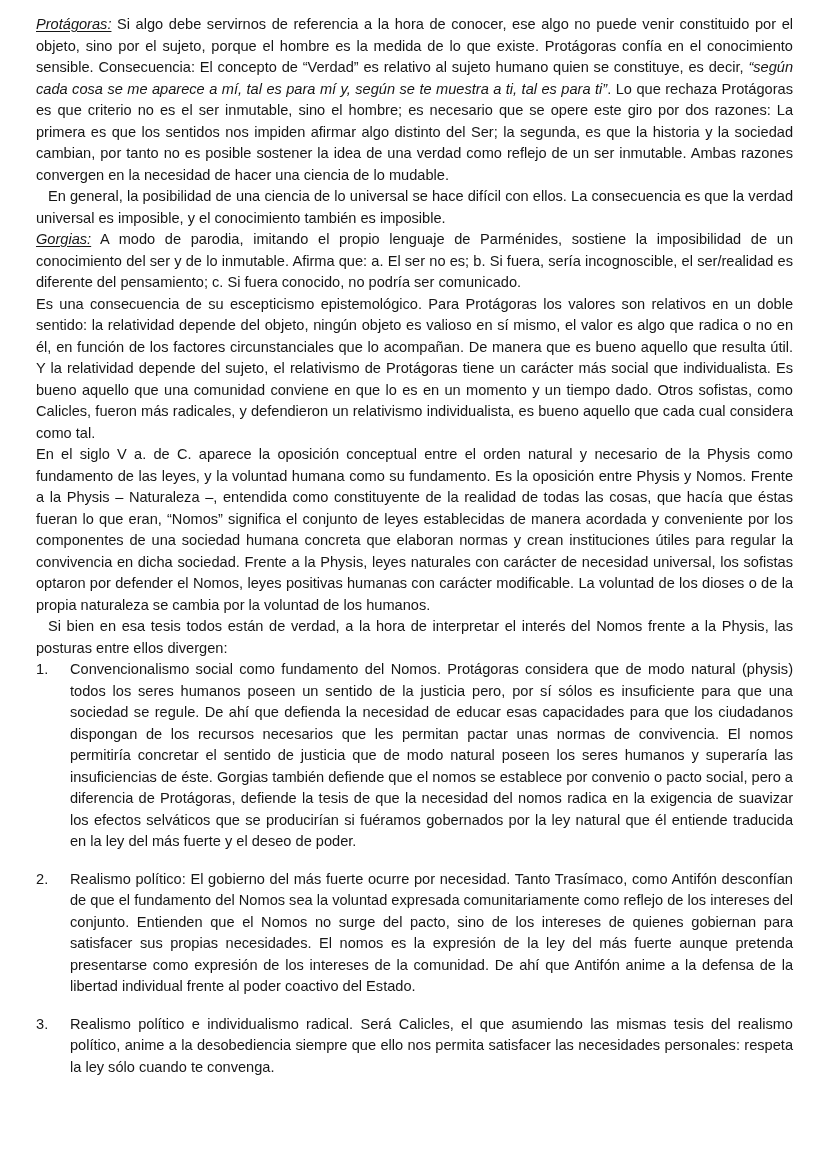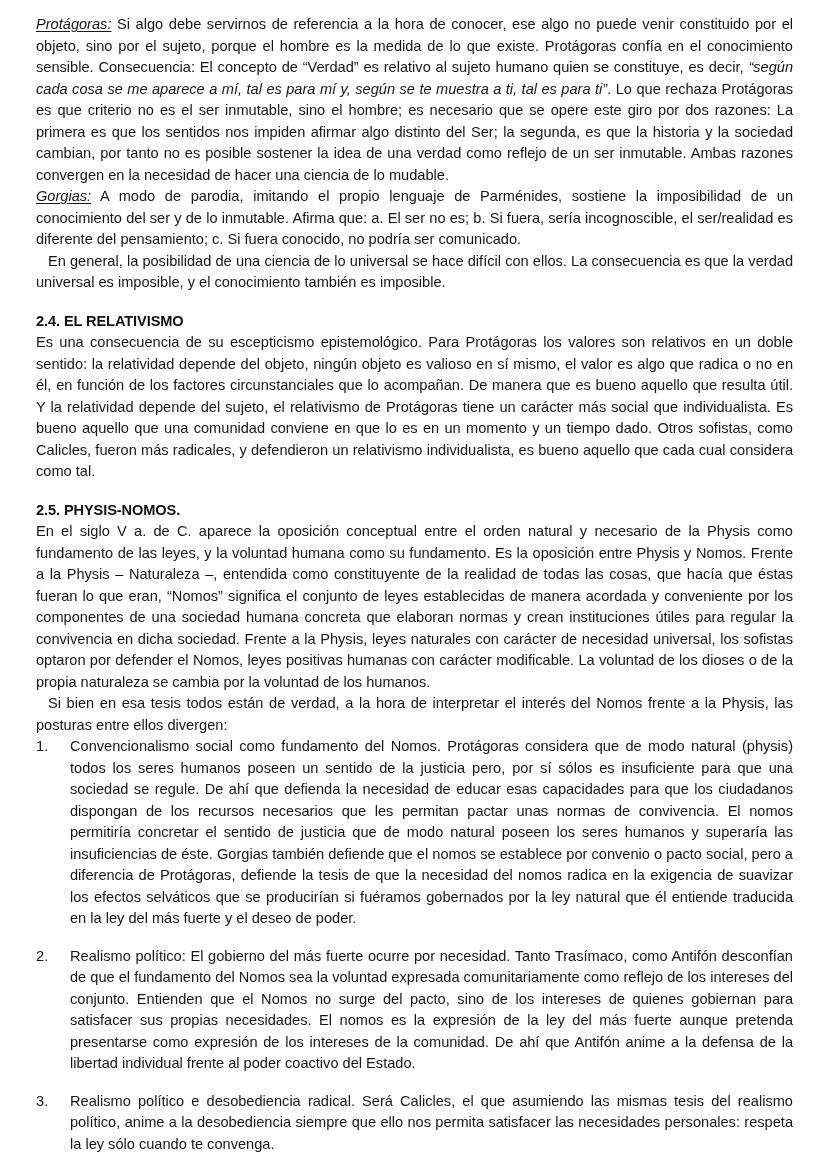--- a/index.html
+++ b/index.html
@@ -98,50 +98,48 @@
 </head>
 <body>
 
 <div class="page">
   <div class="doc-body">
 
     <p class="para">
       <span class="ui">Protágoras:</span><span> Si algo debe servirnos de referencia a la hora de conocer, ese algo no puede venir constituido por el objeto, sino por el sujeto, porque el hombre es la medida de lo que existe. Protágoras confía en el conocimiento sensible. Consecuencia: El concepto de “Verdad” es relativo al sujeto humano quien se constituye, es decir, </span><span class="bi">“según cada cosa se me aparece a mí, tal es para mí y, según se te muestra a ti, tal es para ti”</span><span>. Lo que rechaza Protágoras es que criterio no es el ser inmutable, sino el hombre; es necesario que se opere este giro por dos razones: La primera es que los sentidos nos impiden afirmar algo distinto del Ser; la segunda, es que la historia y la sociedad cambian, por tanto no es posible sostener la idea de una verdad como reflejo de un ser inmutable. Ambas razones convergen en la necesidad de hacer una ciencia de lo mudable.</span>
     </p>
 
+    <p class="para spaced indent1">
+      <span>En general, la posibilidad de una ciencia de lo universal se hace difícil con ellos. La consecuencia es que la verdad universal es imposible, y el conocimiento también es imposible.</span>
+    </p>
+
     <p class="para spaced">
       <span class="ui">Gorgias:</span><span> A modo de parodia, imitando el propio lenguaje de Parménides, sostiene la imposibilidad de un conocimiento del ser y de lo inmutable. Afirma que: a. El ser no es; b. Si fuera, sería incognoscible, el ser/realidad es diferente del pensamiento; c. Si fuera conocido, no podría ser comunicado.</span>
     </p>
 
-    <p class="para spaced indent1">
-      <span>En general, la posibilidad de una ciencia de lo universal se hace difícil con ellos. La consecuencia es que la verdad universal es imposible, y el conocimiento también es imposible.</span>
-    </p>
-
-    <h3 class="heading">2.4. EL RELATIVISMO</h3>
 
     <p class="para">
       <span>Es una consecuencia de su escepticismo epistemológico. Para Protágoras los valores son relativos en un doble sentido: </span><span class="u">la relatividad depende del objeto</span><span>, ningún objeto es valioso en sí mismo, el valor es algo que radica o no en él, en función de los factores circunstanciales que lo acompañan. De manera que es bueno aquello que resulta útil. </span><span class="u">Y la relatividad depende del sujeto</span><span>, el relativismo de Protágoras tiene un carácter más social que individualista. Es bueno aquello que una comunidad conviene en que lo es en un momento y un tiempo dado. Otros sofistas, como Calicles, fueron más radicales, y defendieron un relativismo individualista, es bueno aquello que cada cual considera como tal.</span>
     </p>
 
-    <h3 class="heading">2.5. PHYSIS-NOMOS.</h3>
 
     <p class="para">
       <span>En el siglo V a. de C. aparece la oposición conceptual entre el orden natural y necesario de la Physis como fundamento de las leyes, y la voluntad humana como su fundamento. Es la oposición entre Physis y Nomos. Frente a la Physis – Naturaleza –, entendida como constituyente de la realidad de todas las cosas, que hacía que éstas fueran lo que eran, “Nomos” significa el conjunto de leyes establecidas de manera acordada y conveniente por los componentes de una sociedad humana concreta que elaboran normas y crean instituciones útiles para regular la convivencia en dicha sociedad. Frente a la Physis, leyes naturales con carácter de necesidad universal, los sofistas optaron por defender el Nomos, leyes positivas humanas con carácter modificable. La voluntad de los dioses o de la propia naturaleza se cambia por la voluntad de los humanos.</span>
     </p>
 
     <p class="para spaced indent1">
       <span>Si bien en esa tesis todos están de verdad, a la hora de interpretar el interés del Nomos frente a la Physis, las posturas entre ellos divergen:</span>
     </p>
 
     <ol class="numlist">
       <li>
         <span class="u">Convencionalismo social como fundamento del Nomos</span><span>. </span><span class="u">Protágoras</span><span> considera que de modo natural (physis) todos los seres humanos poseen un sentido de la justicia pero, por sí sólos es insuficiente para que una sociedad se regule. De ahí que defienda la necesidad de educar esas capacidades para que los ciudadanos dispongan de los recursos necesarios que les permitan pactar unas normas de convivencia. El nomos permitiría concretar el sentido de justicia que de modo natural poseen los seres humanos y superaría las insuficiencias de éste. </span><span class="u">Gorgias</span><span> también defiende que el nomos se establece por convenio o pacto social, pero a diferencia de Protágoras, defiende la tesis de que la necesidad del nomos radica en la exigencia de suavizar los efectos selváticos que se producirían si fuéramos gobernados por la ley natural que él entiende traducida en la ley del más fuerte y el deseo de poder.</span>
       </li>
       <li>
         <span class="u">Realismo político:</span><span> El gobierno del más fuerte ocurre por necesidad. Tanto Trasímaco, como Antifón desconfían de que el fundamento del Nomos sea la voluntad expresada comunitariamente como reflejo de los intereses del conjunto. Entienden que el Nomos no surge del pacto, sino de los intereses de quienes gobiernan para satisfacer sus propias necesidades. El nomos es la expresión de la ley del más fuerte aunque pretenda presentarse como expresión de los intereses de la comunidad. De ahí que Antifón anime a la defensa de la libertad individual frente al poder coactivo del Estado.</span>
       </li>
       <li>
-        <span class="u">Realismo político e desobediencia radical</span><span>. Será Calicles, el que asumiendo las mismas tesis del realismo político, anime a la desobediencia siempre que ello nos permita satisfacer las necesidades personales: respeta la ley sólo cuando te convenga.</span>
+        <span class="u">Realismo político e individualismo radical</span><span>. Será Calicles, el que asumiendo las mismas tesis del realismo político, anime a la desobediencia siempre que ello nos permita satisfacer las necesidades personales: respeta la ley sólo cuando te convenga.</span>
       </li>
     </ol>
 
   </div>
 </div>
 
 </body></html>

